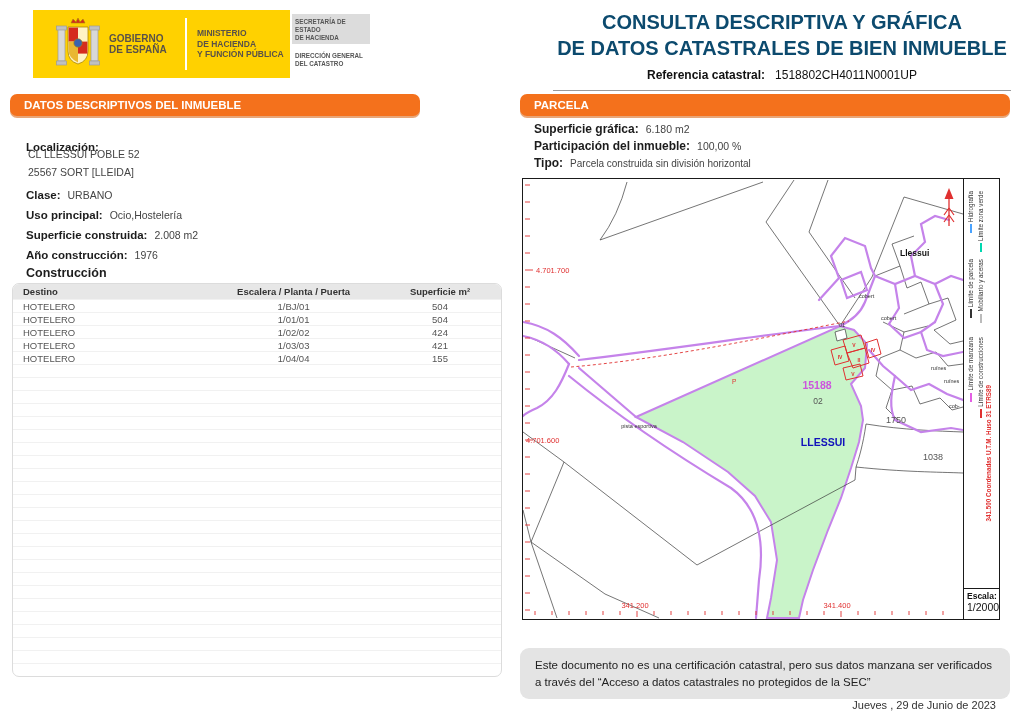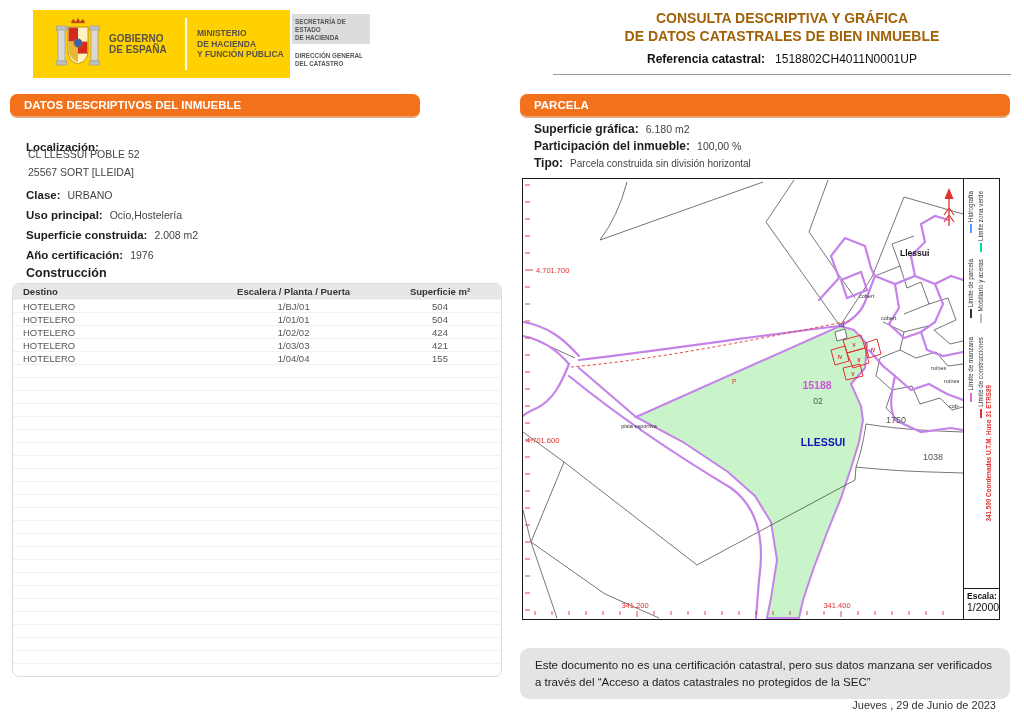--- a/index.html
+++ b/index.html
@@ -13,21 +13,21 @@
   .coat { margin-left:22px; flex:0 0 46px; }
   .gob-text { width:70px; margin-left:8px; font-size:10px; font-weight:bold; color:#5a5248; line-height:1.15; }
   .logo-divider { width:2px; height:52px; background:#fff; margin:0 10px 0 6px; }
   .min-text { font-size:8.5px; font-weight:bold; color:#5a5248; line-height:1.25; }
   .secretaria-box { position:absolute; left:292px; top:14px; width:78px; height:30px;
     background:#dcdcdc; font-size:6.3px; font-weight:bold; color:#555; padding:4px 3px; line-height:1.3; }
   .direccion-text { position:absolute; left:295px; top:52px; font-size:6.3px; font-weight:bold;
     color:#555; line-height:1.3; }
   .title-block { position:absolute; left:553px; top:9px; width:458px; text-align:center;
     border-bottom:1px solid #9a9a9a; padding-bottom:8px; }
-  .title-line { font-size:14px; font-weight:bold; color:#a16207; line-height:1.3; }
+  .title-line { font-size:20px; font-weight:bold; color:#0c4a6e; line-height:1.3; }
   .ref-row { margin-top:7px; font-size:12px; color:#111; }
   .ref-row .lbl { font-weight:bold; margin-right:10px; }
 
   
   .section-bar { position:absolute; height:22px; background:#f4711c; border-radius:7px;
     color:#fff; font-weight:bold; font-size:11.5px; line-height:22px; padding-left:14px;
     box-shadow:0 2px 0 rgba(214,92,9,.55); }
   .bar-left { left:10px; top:94px; width:410px; }
   .bar-right { left:520px; top:94px; width:490px; }
 
@@ -123,21 +123,21 @@
   </div>
   <div class="frow" style="left:26px; top:209px;">
     <span class="flabel">Uso principal:</span>
     <span class="fvalue">Ocio,Hostelería</span>
   </div>
   <div class="frow" style="left:26px; top:229px;">
     <span class="flabel">Superficie construida:</span>
     <span class="fvalue">2.008 m2</span>
   </div>
   <div class="frow" style="left:26px; top:249px;">
-    <span class="flabel">Año certificación:</span>
+    <span class="flabel">Año construcción:</span>
     <span class="fvalue">1976</span>
   </div>
   <div class="frow" style="left:26px; top:266px;">
       <span class="flabel" style="font-size:12.5px;">Construcción</span>
     </div>
 
   <table class="ctable">
     <thead>
       <tr>
         <th class="c0">Destino</th>

